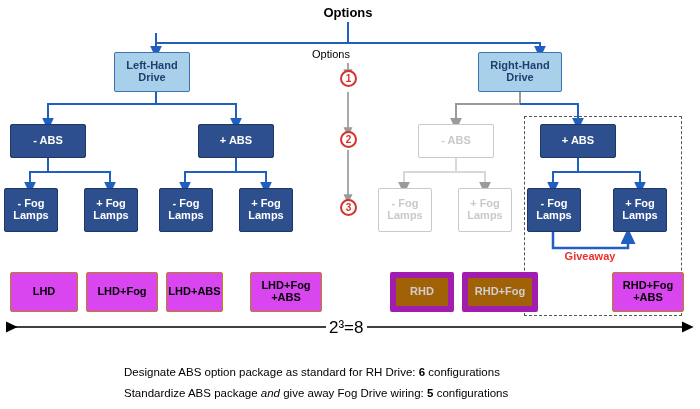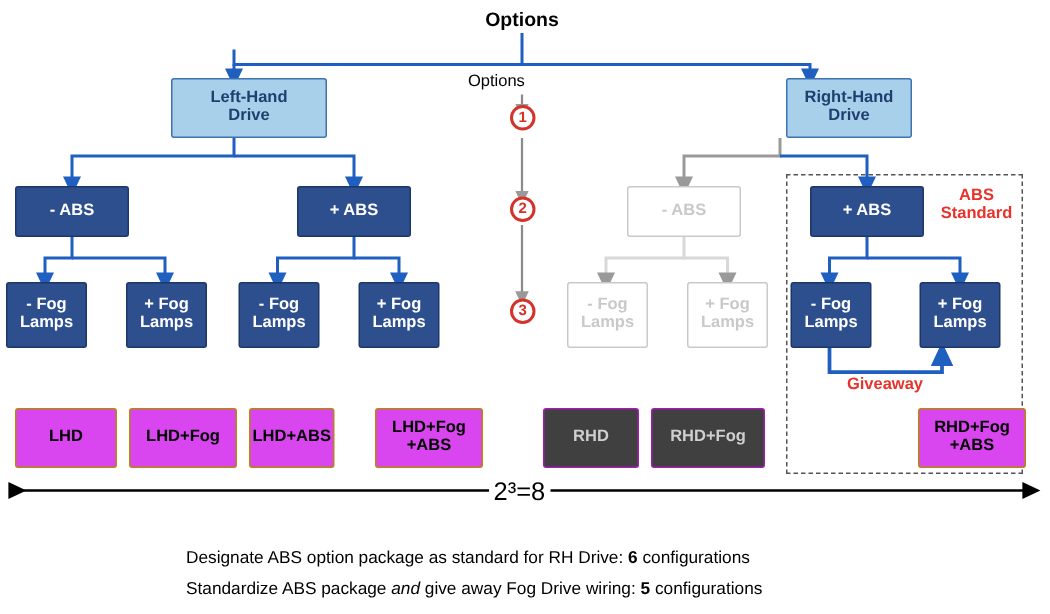--- a/index.html
+++ b/index.html
@@ -47,24 +47,25 @@
     color:#c9c9c9;
     font-size:11px;
   }
   .gold{
     background:#d946ef;
     border:1px solid #b8860b;
     color:#000000;
     font-size:11px;
   }
   .ghostbox{
-    background:#404040;
-    border:1px solid #a21caf;
+    background:#a16207;
+    border:6px solid #a21caf;
     color:#cfcfcf;
     font-size:11px;
+    margin-left:28px;
   }
   .plainlabel{
     position:absolute;
     font-size:11px;
     color:#000;
     text-align:left;
   }
   .redlabel{
     position:absolute;
     font-size:11px;
@@ -164,44 +165,42 @@
     <span>Options</span>
   </div>
 
   <div class="plainlabel" style="left:312px;top:48px;width:72px;">Options</div>
   <div class="circ" style="left:340px;top:70px;">1</div>
   <div class="circ" style="left:340px;top:131px;">2</div>
   <div class="circ" style="left:340px;top:199px;">3</div>
 
   <div class="dashbox" style="left:524px;top:116px;width:158px;height:200px;"></div>
 
-  <div class="node lightblue" style="left:114px;top:52px;width:104px;height:40px;">
+  <div class="node lightblue" style="left:114px;top:52px;width:76px;height:40px;">
     <span>Left-Hand
 Drive</span>
   </div>
-  <div class="node lightblue" style="left:478px;top:52px;width:84px;height:40px;margin-left:46px;">
+  <div class="node lightblue" style="left:478px;top:52px;width:84px;height:40px;">
     <span>Right-Hand
 Drive</span>
   </div>
 
   <div class="node darkblue" style="left:10px;top:124px;width:76px;height:34px;">
     <span>- ABS</span>
   </div>
   <div class="node darkblue" style="left:198px;top:124px;width:76px;height:34px;">
     <span>+ ABS</span>
   </div>
   <div class="node ghost" style="left:418px;top:124px;width:76px;height:34px;">
     <span>- ABS</span>
   </div>
   <div class="node darkblue" style="left:540px;top:124px;width:76px;height:34px;">
     <span>+ ABS</span>
   </div>
 
-  <div class="redlabel" style="left:620px;top:124px;width:62px;">ABS
-Standard</div>
 
   <div class="node darkblue" style="left:4px;top:188px;width:54px;height:44px;">
     <span>- Fog
 Lamps</span>
   </div>
   <div class="node darkblue" style="left:84px;top:188px;width:54px;height:44px;">
     <span>+ Fog
 Lamps</span>
   </div>
   <div class="node darkblue" style="left:159px;top:188px;width:54px;height:44px;">

